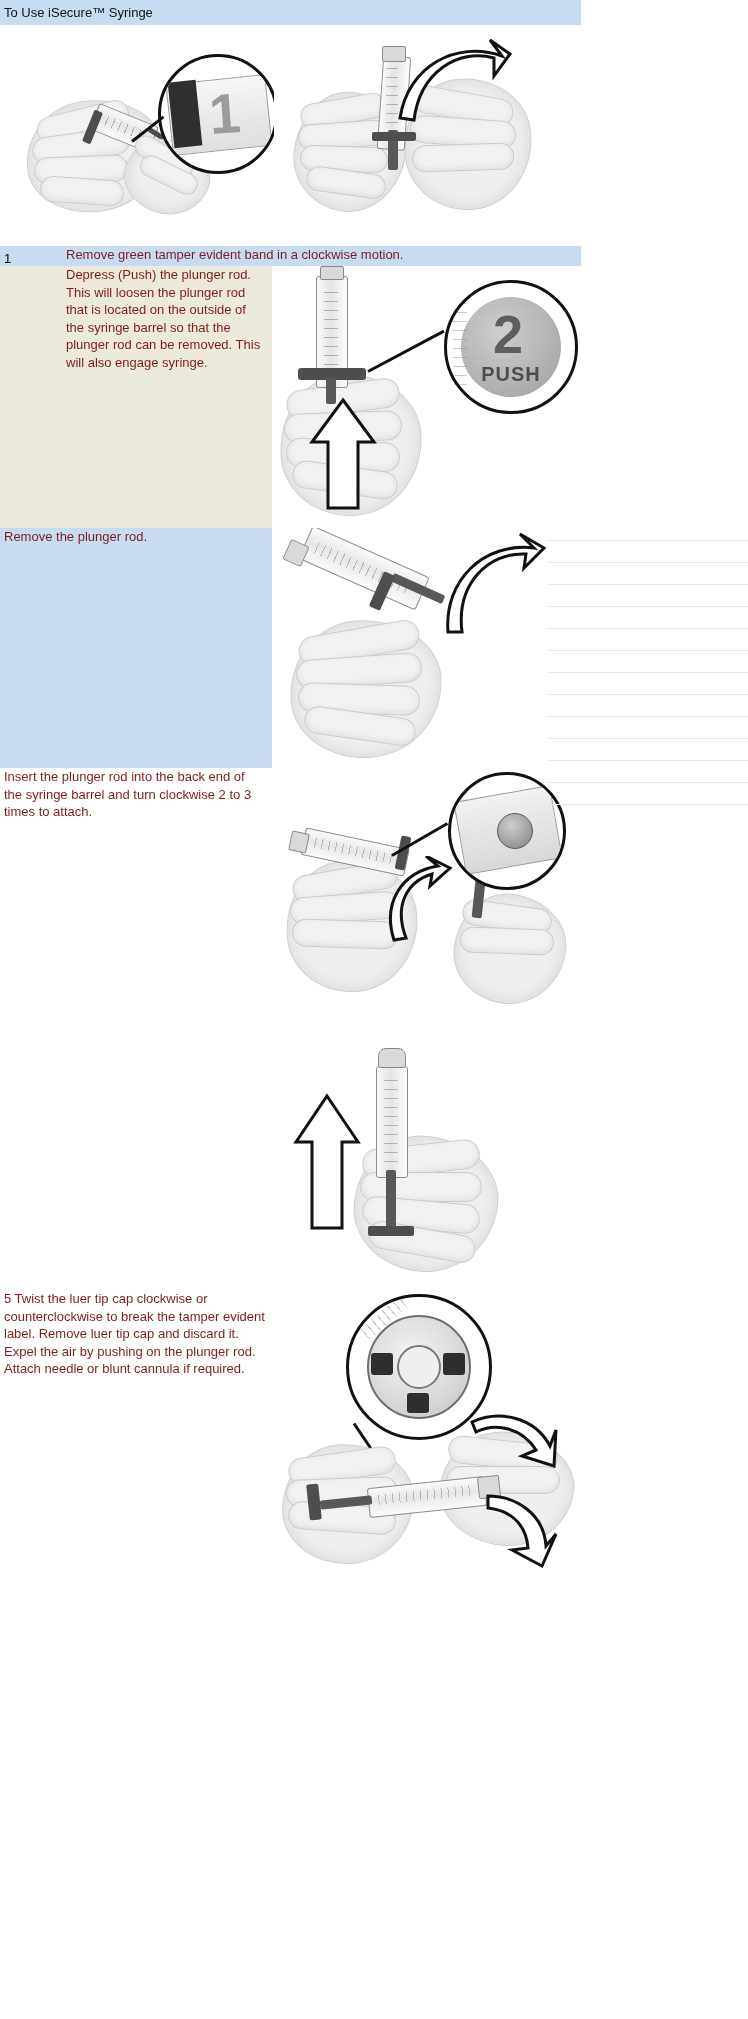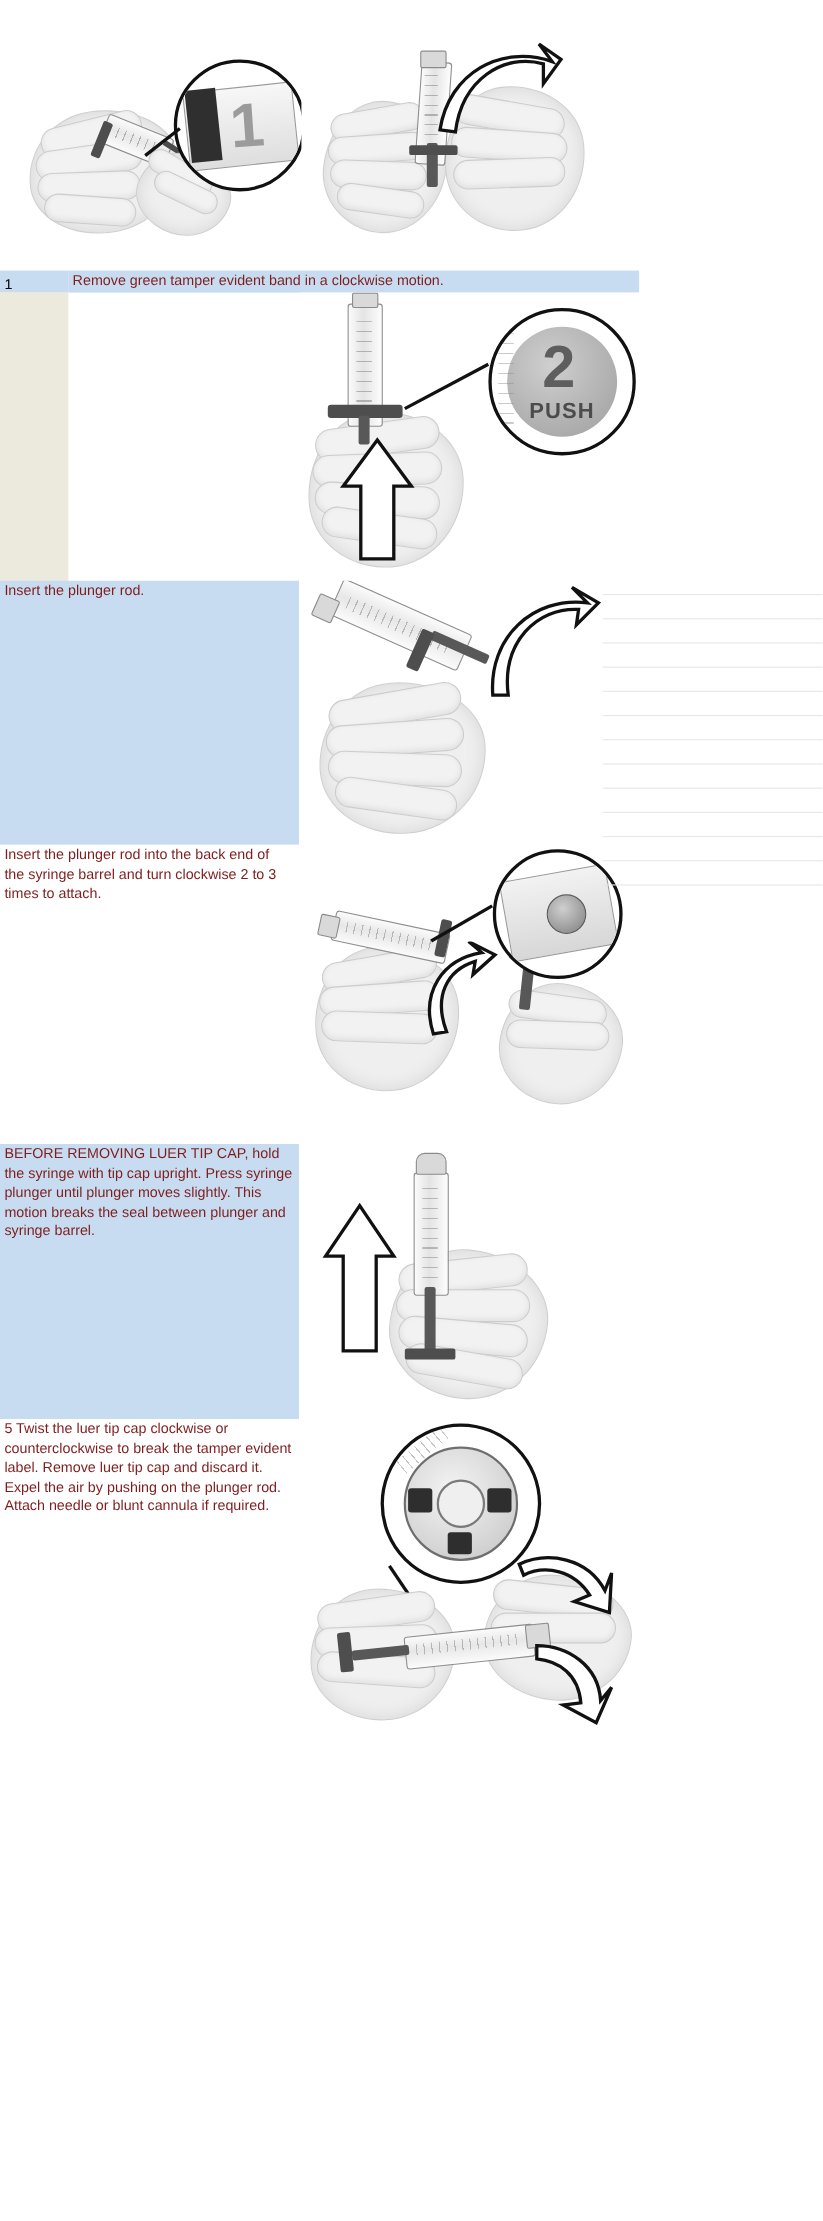--- a/index.html
+++ b/index.html
@@ -156,20 +156,23 @@
     position: absolute;
     background: radial-gradient(ellipse at 40% 35%, rgba(0,0,0,0.06), rgba(0,0,0,0.14));
     border-radius: 50%;
   }
 </style>
 </head>
 <body>
 
 <div class="page">
 
+  <div class="header-bar">
+    <span>To Use iSecure™ Syringe</span>
+  </div>
 
   <div class="photo" style="left:6px; top:28px; width:268px; height:200px;">
 
     <div class="hand" style="left:20px; top:72px; width:135px; height:110px; transform:rotate(-8deg);"></div>
     <div class="finger" style="left:30px; top:80px; width:92px; height:26px; transform:rotate(-14deg);"></div>
     <div class="finger" style="left:26px; top:104px; width:96px; height:26px; transform:rotate(-8deg);"></div>
     <div class="finger" style="left:28px; top:128px; width:92px; height:25px; transform:rotate(-2deg);"></div>
     <div class="finger" style="left:34px; top:150px; width:82px; height:24px; transform:rotate(4deg);"></div>
 
     <div class="barrel" style="left:86px; top:86px; width:62px; height:26px; transform:rotate(22deg);"></div>
@@ -214,20 +217,23 @@
 
   <div class="num-col cell-blue" style="left:0px; top:246px; width:62px; height:20px;">
     <span>1</span>
   </div>
   <div class="cell cell-blue" style="left:62px; top:246px; width:519px; height:20px;">
     <span>Remove green tamper evident band in a clockwise motion.</span>
   </div>
 
   <div class="num-col cell-beige" style="left:0px; top:266px; width:62px; height:262px;">
     <span>2</span>
+  </div>
+  <div class="cell cell-beige" style="left:62px; top:266px; width:210px; height:262px;">
+    <span>Depress (Push) the plunger rod. This will loosen the plunger rod that is located on the outside of the syringe barrel so that the plunger rod can be removed. This will also engage syringe.</span>
   </div>
   <div class="cell-beige" style="position:absolute; left:0px; top:266px; width:62px; height:262px;"></div>
 
   <div class="photo" style="left:272px; top:266px; width:309px; height:262px;">
     <div class="hand" style="left:8px; top:108px; width:140px; height:140px; transform:rotate(-4deg);"></div>
     <div class="finger" style="left:14px; top:118px; width:112px; height:28px; transform:rotate(-8deg);"></div>
     <div class="finger" style="left:12px; top:146px; width:116px; height:28px; transform:rotate(-2deg);"></div>
     <div class="finger" style="left:14px; top:174px; width:112px; height:28px; transform:rotate(3deg);"></div>
     <div class="finger" style="left:20px; top:200px; width:104px; height:26px; transform:rotate(8deg);"></div>
 
@@ -244,21 +250,21 @@
     <div class="callout" style="left:172px; top:14px; width:128px; height:128px;">
       <div class="shade" style="left:14px; top:14px; width:100px; height:100px; background:radial-gradient(circle at 40% 35%,#cfcfcf,#9e9e9e);"></div>
       <div class="bignum" style="left:46px; top:20px; font-size:54px; color:#5e5e5e;">2</div>
       <div style="position:absolute; left:24px; top:80px; width:80px; text-align:center; font-size:20px; font-weight:bold; color:#4c4c4c; letter-spacing:1px;">PUSH</div>
       <div class="ticks-v" style="left:6px; top:20px; width:14px; height:84px; opacity:.45;"></div>
     </div>
     <div class="callout-line" style="left:96px; top:104px; width:86px; transform:rotate(-28deg);"></div>
   </div>
 
   <div class="cell cell-blue" style="left:0px; top:528px; width:272px; height:240px;">
-    <span>Insert the plunger rod.</span>
+    <span>Remove the plunger rod.</span>
   </div>
 
   <div class="photo" style="left:272px; top:528px; width:309px; height:240px;">
     <div class="hand" style="left:18px; top:92px; width:150px; height:136px; transform:rotate(-4deg);"></div>
     <div class="finger" style="left:26px; top:100px; width:120px; height:28px; transform:rotate(-10deg);"></div>
     <div class="finger" style="left:24px; top:128px; width:124px; height:28px; transform:rotate(-4deg);"></div>
     <div class="finger" style="left:26px; top:156px; width:120px; height:28px; transform:rotate(2deg);"></div>
     <div class="finger" style="left:32px; top:184px; width:110px; height:26px; transform:rotate(8deg);"></div>
 
     <div class="barrel" style="left:28px; top:22px; width:126px; height:34px; transform:rotate(24deg);"></div>
@@ -297,23 +303,20 @@
       <path d="M18 84 C6 46 26 16 62 10 L50 0 L74 12 L54 30 L56 18 C30 26 18 50 30 82 Z" fill="#ffffff" stroke="#111111" stroke-width="3"></path>
     </svg>
 
     <div class="callout" style="left:176px; top:4px; width:112px; height:112px;">
       <div style="position:absolute; left:8px; top:18px; width:96px; height:72px; background:linear-gradient(180deg,#f2f2f2,#d7d7d7); border:1px solid #9b9b9b; transform:rotate(-10deg);"></div>
       <div style="position:absolute; left:46px; top:38px; width:34px; height:34px; border-radius:50%; background:radial-gradient(circle at 40% 35%,#cfcfcf,#7e7e7e); border:1px solid #5a5a5a;"></div>
     </div>
     <div class="callout-line" style="left:120px; top:86px; width:64px; transform:rotate(-30deg);"></div>
   </div>
 
-  <div class="cell cell-blue" style="left:0px; top:1040px; width:272px; height:250px;">
-    <span>BEFORE REMOVING LUER TIP CAP, hold the syringe with tip cap upright.  Press syringe plunger until plunger moves slightly. This motion breaks the seal between plunger and syringe barrel.</span>
-  </div>
 
   <div class="photo" style="left:272px; top:1040px; width:309px; height:250px;">
     <div class="hand" style="left:82px; top:96px; width:142px; height:134px; transform:rotate(4deg);"></div>
     <div class="finger" style="left:90px; top:104px; width:116px; height:28px; transform:rotate(-6deg);"></div>
     <div class="finger" style="left:88px; top:132px; width:120px; height:28px; transform:rotate(0deg);"></div>
     <div class="finger" style="left:90px; top:160px; width:116px; height:28px; transform:rotate(5deg);"></div>
     <div class="finger" style="left:96px; top:188px; width:106px; height:26px; transform:rotate(10deg);"></div>
 
     <div class="barrel-v" style="left:104px; top:26px; width:30px; height:110px;"></div>
     <div class="ticks-v" style="left:112px; top:40px; width:14px; height:84px; opacity:.55;"></div>

